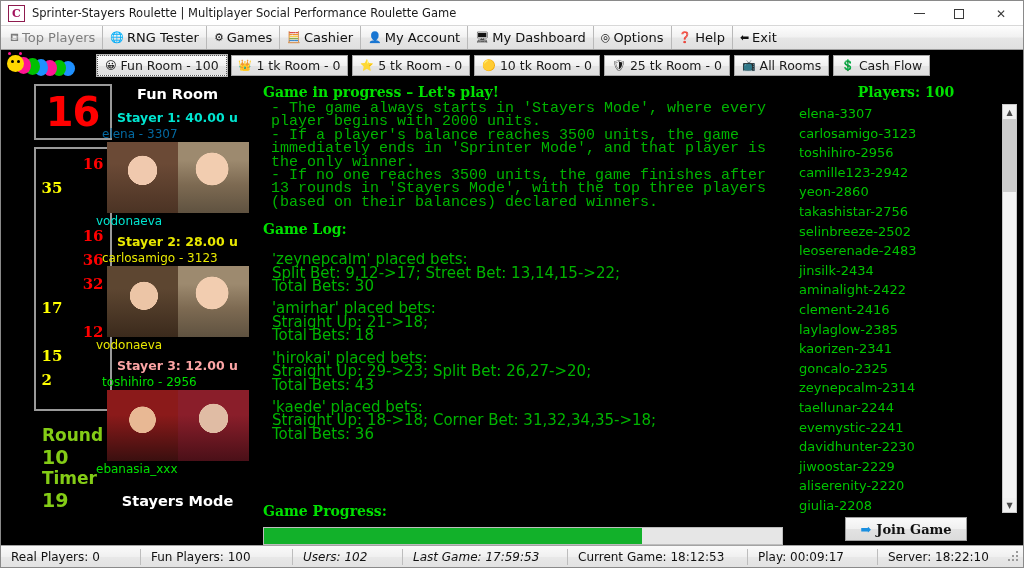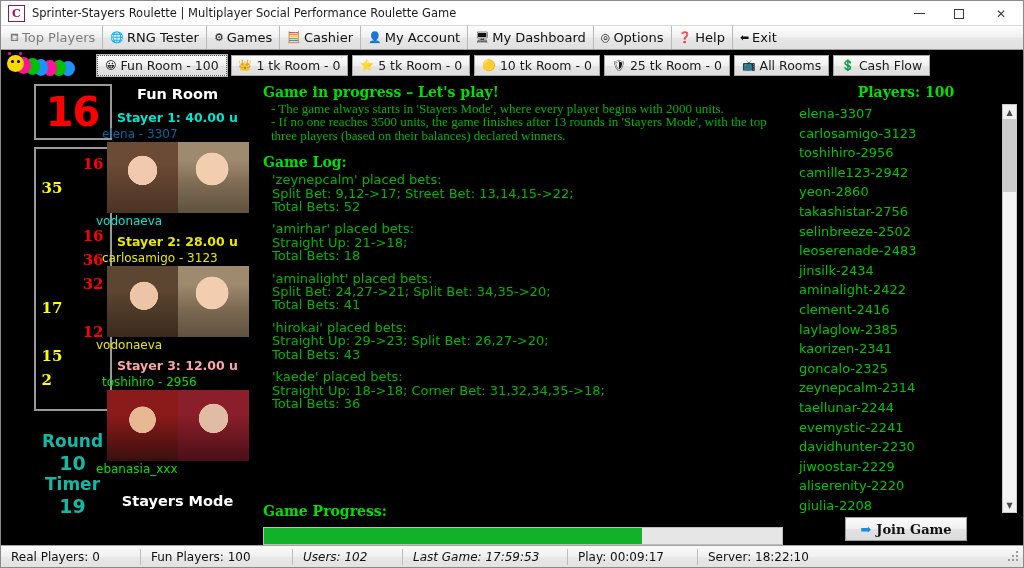--- a/index.html
+++ b/index.html
@@ -135,22 +135,22 @@
   .hist-row {
     height: 24px; line-height: 24px;
     font-size: 15px; font-weight: bold;
     font-family: "DejaVu Serif", "Liberation Serif", serif;
     display: flex;
   }
   .hist-row.red { justify-content: flex-end; color: #ff0000; }
   .hist-row.yellow { justify-content: flex-start; color: #ffff00; }
   .hist-row.blank { }
   .roundbox {
-    margin-top: 20px; text-align: center;
-    color: #14b8a6; font-weight: bold;
+    margin-top: 14px; 
+    color: #84cc16; font-weight: bold;
     font-family: "DejaVu Sans", "Liberation Sans", sans-serif;
   }
   .roundbox .lbl { font-size: 17px; line-height: 21px; }
   .roundbox .val { font-size: 19px; line-height: 22px; }
 
   
   .stayercol {
     width: 163px; flex: 0 0 163px;
     padding-top: 4px;
     text-align: center;
@@ -188,28 +188,28 @@
     flex: 1; min-width: 0;
     padding: 4px 8px 0 4px;
     display: flex; flex-direction: column;
   }
   .sec-title {
     color: #00e000; font-size: 14px; font-weight: bold;
     font-family: "DejaVu Serif", "Liberation Serif", serif;
     margin-bottom: 2px;
   }
   .rules {
-    color: #00b400; font-size: 13px; line-height: 13.4px;
+    color: #00b400; font-size: 15px; line-height: 13.4px;
     padding-left: 8px;
-    font-family: Liberation Serif, serif;
+    font-family: Liberation Mono, monospace;
   }
   .gamelog-title { margin-top: 12px; }
   .loglist {
-    padding-left: 9px; margin-top: 1px;
-    color: #00b400; font-size: 13px; line-height: 13.4px;
+    padding-left: 9px; margin-top: 14px;
+    color: #00b400; font-size: 15px; line-height: 13.4px;
     font-family: "DejaVu Sans", "Liberation Sans", sans-serif;
     flex: 1; overflow: hidden;
   }
   .logentry { margin-bottom: 9px; }
   .progress-title { margin-top: 2px; }
   .progress-outer {
     margin-top: 6px;
     height: 18px; width: 100%;
     background: #e6e6e6;
     border: 1px solid #bdbdbd;
@@ -475,38 +475,34 @@
             <div class="stayer-sub" style="color: rgb(0, 224, 0);">ebanasia_xxx</div>
           </div>
         </div>
       <div class="mode-label">Stayers Mode</div>
     </div>
 
     <div class="centercol">
       <div class="sec-title">Game in progress – Let's play!</div>
       <div class="rules" id="rules">
           <div>- The game always starts in 'Stayers Mode', where every player begins with 2000 units.</div>
+          <div>- If a player's balance reaches 3500 units, the game immediately ends in 'Sprinter Mode', and that player is the only winner.</div>
           <div>- If no one reaches 3500 units, the game finishes after 13 rounds in 'Stayers Mode', with the top three players (based on their balances) declared winners.</div>
         </div>
       <div class="sec-title gamelog-title">Game Log:</div>
       <div class="loglist" id="loglist">
           <div class="logentry">
             <div>'zeynepcalm' placed bets:</div>
             <div>Split Bet: 9,12-&gt;17; Street Bet: 13,14,15-&gt;22;</div>
-            <div>Total Bets: 52</div>
+            <div>Total Bets: 30</div>
           </div>
           <div class="logentry">
             <div>'amirhar' placed bets:</div>
             <div>Straight Up: 21-&gt;18;</div>
             <div>Total Bets: 18</div>
-          </div>
-          <div class="logentry">
-            <div>'aminalight' placed bets:</div>
-            <div>Split Bet: 24,27-&gt;21; Split Bet: 34,35-&gt;20;</div>
-            <div>Total Bets: 41</div>
           </div>
           <div class="logentry">
             <div>'hirokai' placed bets:</div>
             <div>Straight Up: 29-&gt;23; Split Bet: 26,27-&gt;20;</div>
             <div>Total Bets: 43</div>
           </div>
           <div class="logentry">
             <div>'kaede' placed bets:</div>
             <div>Straight Up: 18-&gt;18; Corner Bet: 31,32,34,35-&gt;18;</div>
             <div>Total Bets: 36</div>
@@ -559,20 +555,21 @@
         </div>
       </div>
     </div>
   </div>
 
   <div class="statusbar" id="statusbar">
       <div class="sb-cell c0">Real Players: 0</div>
       <div class="sb-cell c1">Fun Players: 100</div>
       <div class="sb-cell c2">Users: 102</div>
       <div class="sb-cell c3">Last Game: 17:59:53</div>
+      <div class="sb-cell c4">Current Game: 18:12:53</div>
       <div class="sb-cell c5">Play: 00:09:17</div>
       <div class="sb-cell c6">Server: 18:22:10</div>
       <div class="grip">
         <i style="left: 8px; top: 8px;"></i>
         <i style="left: 4px; top: 8px;"></i>
         <i style="left: 8px; top: 4px;"></i>
         <i style="left: 0px; top: 8px;"></i>
         <i style="left: 4px; top: 4px;"></i>
         <i style="left: 8px; top: 0px;"></i>
       </div>

